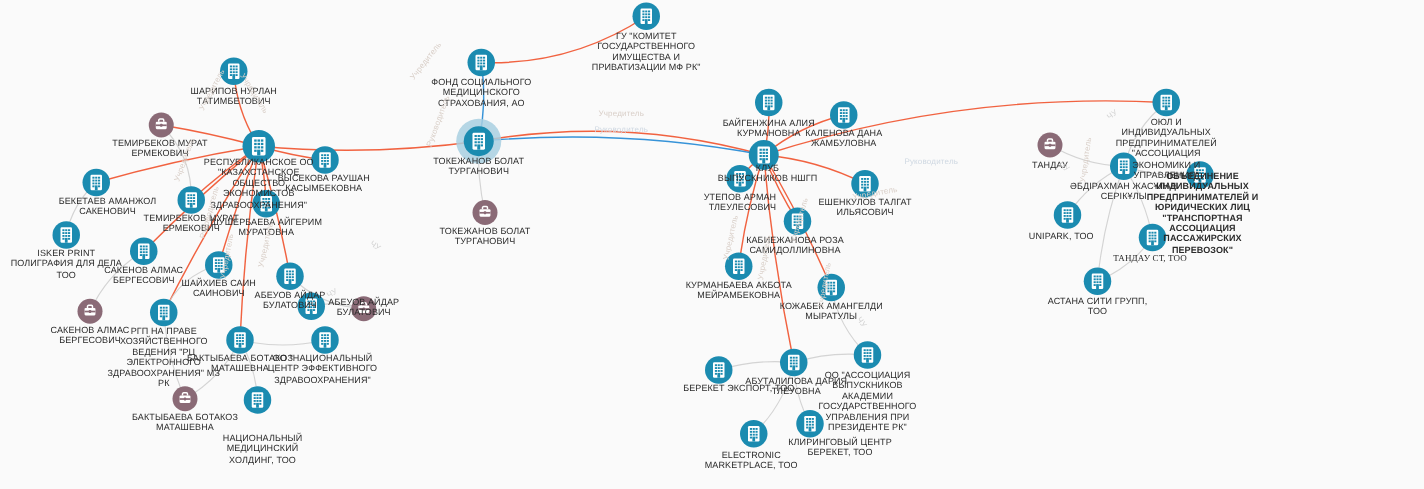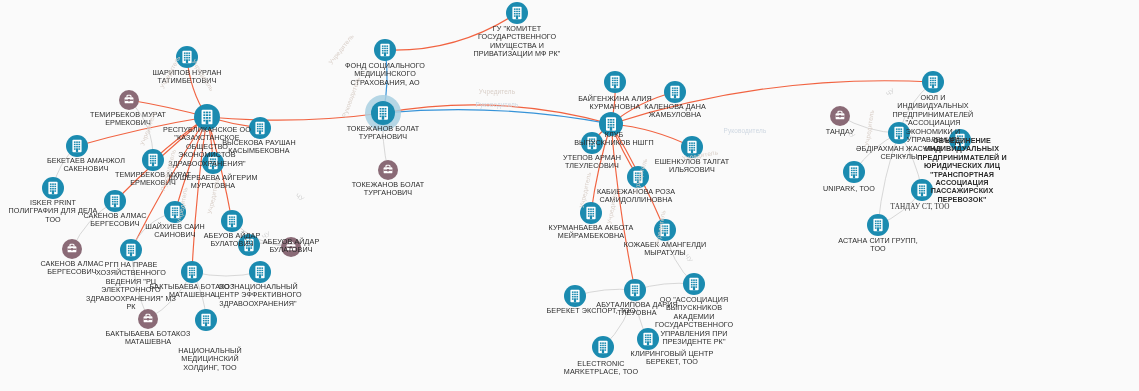--- a/index.html
+++ b/index.html
@@ -350,21 +350,21 @@
     <div class="node-label" style="left: 383px; top: 125px;">ТОКЕЖАНОВ БОЛАТ
 ТУРГАНОВИЧ</div>
     <div class="node-label" style="left: 388px; top: 181px;">ТОКЕЖАНОВ БОЛАТ
 ТУРГАНОВИЧ</div>
     <div class="node-label" style="left: 615px; top: 95px;">БАЙГЕНЖИНА АЛИЯ
 КУРМАНОВНА</div>
     <div class="node-label" style="left: 675px; top: 103px;">КАЛЕНОВА ДАНА
 ЖАМБУЛОВНА</div>
     <div class="node-label" style="left: 614px; top: 131px;">КЛУБ
 ВЫПУСКНИКОВ НШГП</div>
-    <div class="node-label" style="left: 592px; top: 154px;">УТЕПОВ АРМАН
+    <div class="node-label" style="left: 592px; top: 154px; text-align: right;">УТЕПОВ АРМАН
 ТЛЕУЛЕСОВИЧ</div>
     <div class="node-label" style="left: 692px; top: 158px;">ЕШЕНКУЛОВ ТАЛГАТ
 ИЛЬЯСОВИЧ</div>
     <div class="node-label" style="left: 636px; top: 188px;">КАБИЕЖАНОВА РОЗА
 САМИДОЛЛИНОВНА</div>
     <div class="node-label" style="left: 591px; top: 224px;">КУРМАНБАЕВА АКБОТА
 МЕЙРАМБЕКОВНА</div>
     <div class="node-label" style="left: 665px; top: 241px;">КОЖАБЕК АМАНГЕЛДИ
 МЫРАТУЛЫ</div>
     <div class="node-label" style="left: 694px; top: 296px;">ОО "АССОЦИАЦИЯ

